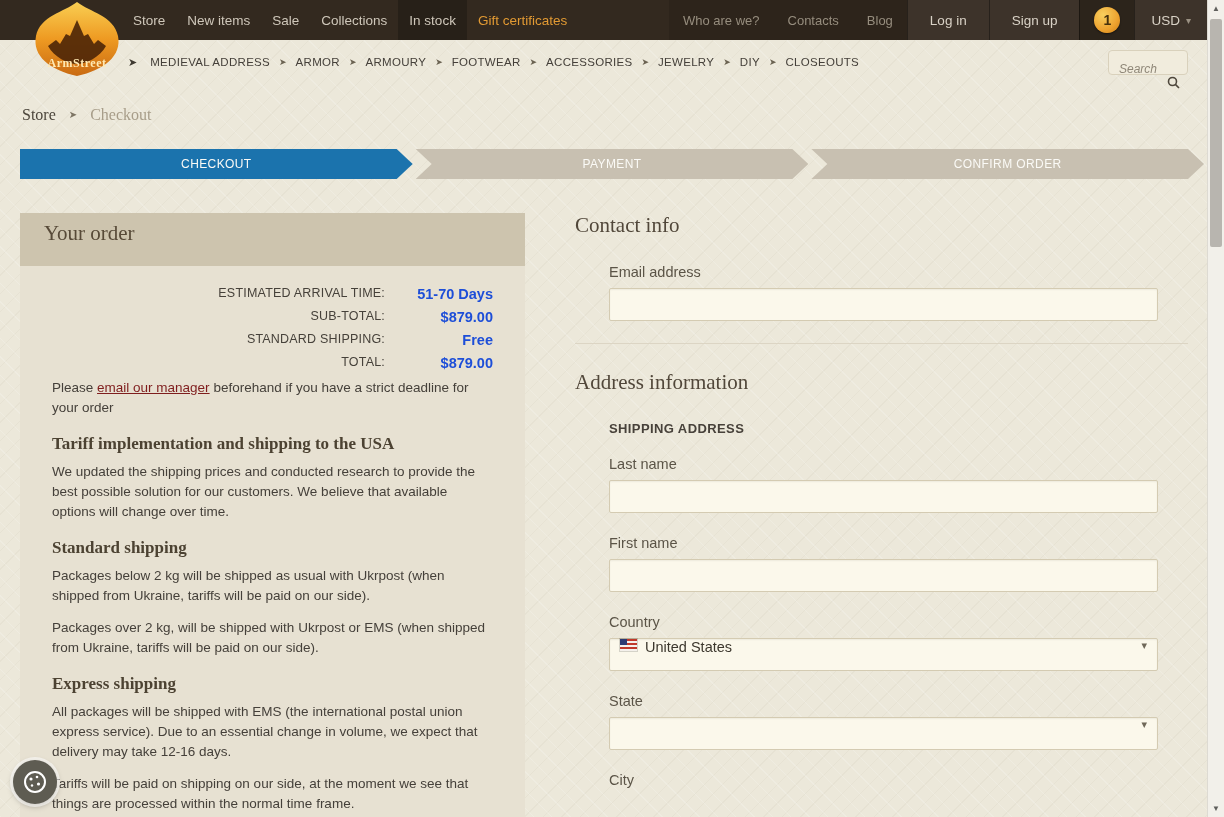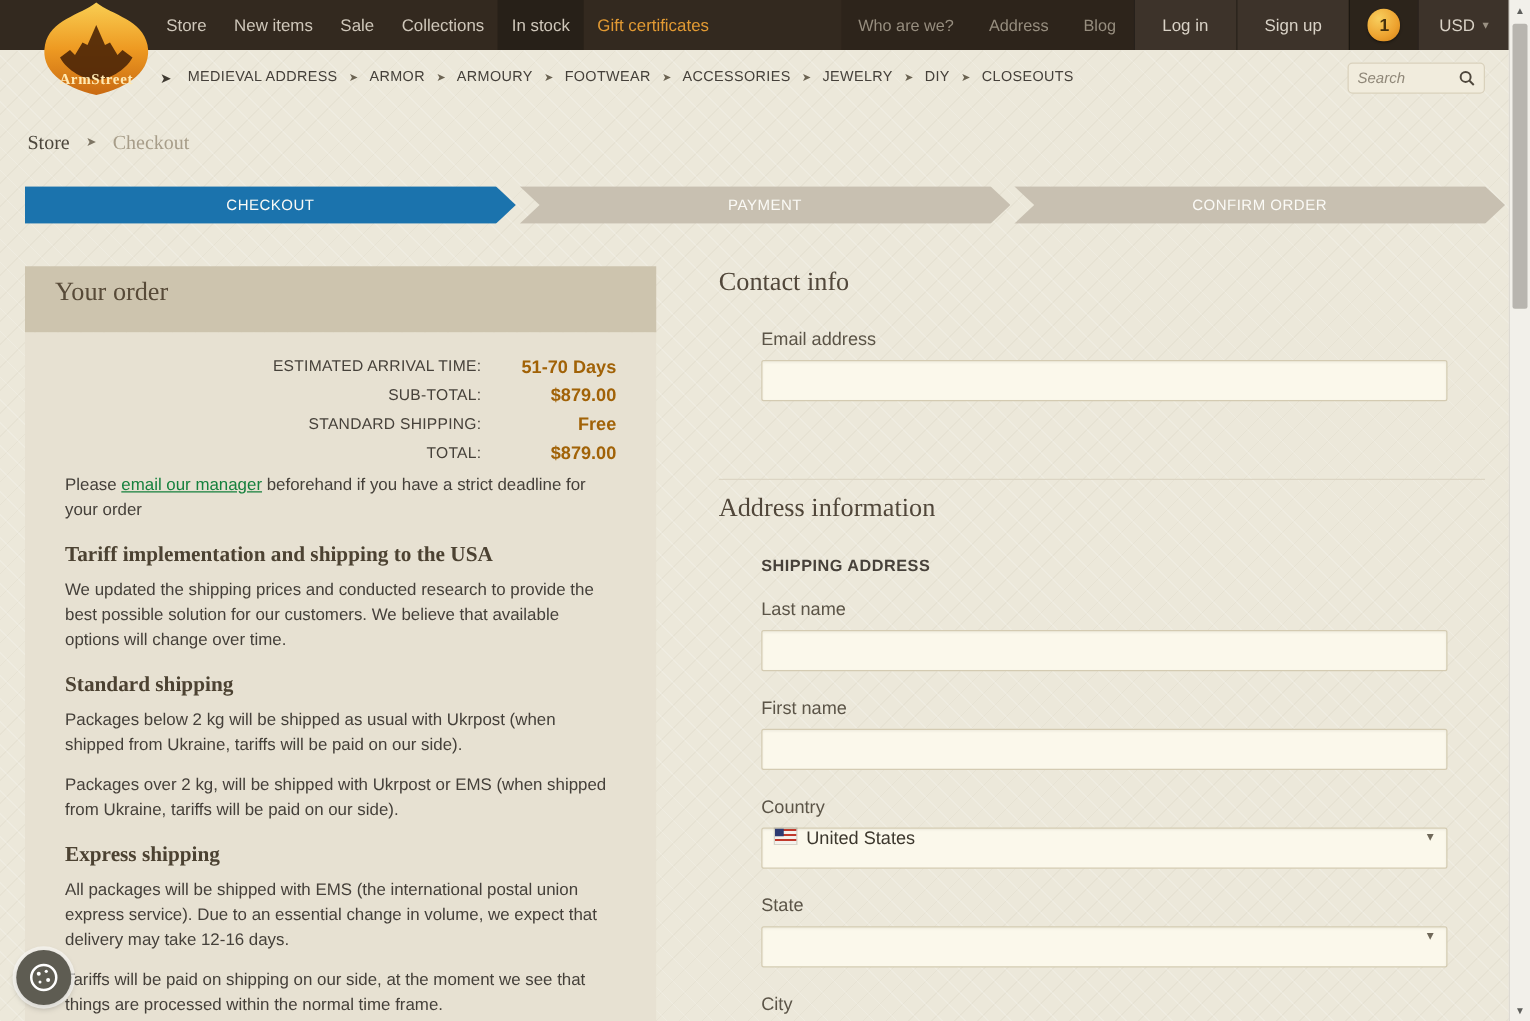--- a/index.html
+++ b/index.html
@@ -28,21 +28,21 @@
   .tile.cart { padding:0 14px; background:rgba(0,0,0,.12); }
   .cart-badge { width:26px; height:26px; border-radius:50% 50% 48% 48%; background:radial-gradient(circle at 35% 30%, #f8cf5e, #eda22f 60%, #d07f15); color:#45310d; font-weight:bold; font-size:14px; display:flex; align-items:center; justify-content:center; box-shadow:0 1px 2px rgba(0,0,0,.45); }
   .tile.currency { gap:6px; padding:0 16px; }
   .caret { color:#9a9183; font-size:10px; }
 
   
   .catnav { display:flex; align-items:center; height:40px; margin:2px 36px 0 128px; position:relative; z-index:2; }
   .catnav .chev { font-size:9px; color:#6b6352; margin:0 5px; }
   .catnav .chev.first { font-size:11px; color:#3f3a31; margin:0 9px 0 0; }
   .catnav a { font-size:11.5px; color:#45403a; text-decoration:none; letter-spacing:.3px; cursor:pointer; padding:0 4px; white-space:nowrap; }
-  .search-box { margin-left:auto; display:flex; align-items:center; width:110px; height:25px; background:#f1ecdd; border:1px solid #d9d1bc; border-radius:4px; padding:11px 7px; }
+  .search-box { margin-left:auto; display:flex; align-items:center; width:80px; height:25px; background:#f1ecdd; border:1px solid #d9d1bc; border-radius:4px; padding:11px 7px;flex-direction:column; }
   .search-box input { border:none; background:transparent; width:58px; font-size:12px; font-style:italic; color:#6f6757; outline:none; font-family:"Liberation Sans",sans-serif; }
   .search-box input::placeholder { color:#8f8778; font-style:italic; }
   .search-icon { margin-left:auto; cursor:pointer; display:flex; }
 
   
   .breadcrumb { margin:24px 0 0 22px; font-family:"Liberation Serif","DejaVu Serif",serif; font-size:16px; }
   .breadcrumb .root { color:#4c463c; cursor:pointer; text-decoration:none; }
   .breadcrumb .sep { font-size:10px; color:#7d7564; margin:0 9px; vertical-align:2px; }
   .breadcrumb .current { color:#a79d89; }
 
@@ -53,29 +53,29 @@
   .step.active { background:var(--step-active-blue,#1b73ad); clip-path:polygon(0 0, calc(100% - 16px) 0, 100% 50%, calc(100% - 16px) 100%, 0 100%); }
 
   
   .main { display:flex; gap:50px; padding:34px 36px 0 20px; align-items:flex-start; }
 
   .order-panel { flex:0 0 505px; min-height:660px; }
   .order-header { background:var(--panel-header-bg,#cdc4ae); padding:8px 24px 20px; font-family:"Liberation Serif","DejaVu Serif",serif; font-size:21px; color:#574a38; }
   .order-body { background:var(--panel-bg,#e7e1d2); padding:20px 32px 28px; }
   .trow { display:flex; align-items:flex-start; margin-bottom:7px; }
   .tlabel { flex:1; text-align:right; font-size:12.5px; color:#46413a; letter-spacing:.2px; }
-  .tvalue { width:108px; text-align:right; font-size:14.5px; font-weight:bold; color:#a16207; }
+  .tvalue { width:108px; text-align:right; font-size:14.5px; font-weight:bold; color:#1d4ed8; }
   .order-note { margin:12px 0 2px; font-size:13.5px; line-height:20px; color:#45403a; }
-  .order-note a { color:#15803d; text-decoration:underline; cursor:pointer; }
+  .order-note a { color:#7f1d1d; text-decoration:underline; cursor:pointer; }
   .order-body h3 { font-family:"Liberation Serif","DejaVu Serif",serif; font-size:17px; color:#4c4232; margin:16px 0 8px; }
   .order-body p { font-size:13.5px; line-height:20px; color:#45403a; margin:0 0 12px; }
 
   .form-col { flex:1; }
   .form-col h2 { font-family:"Liberation Serif","DejaVu Serif",serif; font-size:21px; font-weight:normal; color:#51473a; margin-bottom:26px; }
-  .section-contact { border-bottom:1px solid #dcd5c4; padding-bottom:40px; margin-bottom:10px; }
+  .section-contact { border-bottom:1px solid #dcd5c4; margin-bottom:26px; }
   .inset { margin-left:34px; margin-right:30px; }
   .field { margin-bottom:22px; }
   .field label { display:block; font-size:14.5px; color:#5b5447; margin-bottom:8px; }
   .text-input { width:100%; height:33px; background:var(--input-bg,#fbf8eb); border:1px solid #d4cbb2; border-radius:2px; box-shadow:inset 0 1px 2px rgba(0,0,0,.06); font-size:14px; color:#3f3a30; padding:0 10px; outline:none; font-family:"Liberation Sans",sans-serif; }
   .select { position:relative; width:100%; height:33px; background:var(--input-bg,#fbf8eb); border:1px solid #d4cbb2; border-radius:2px; box-shadow:inset 0 1px 2px rgba(0,0,0,.06); display:flex; padding:0 10px; cursor:pointer; font-size:14.5px; color:#3c372d; gap:8px; }
   .sel-caret { position:absolute; right:10px; color:#6f6859; font-size:11px; }
   .shipping-heading { font-size:13px; font-weight:bold; color:#47413a; letter-spacing:.4px; margin:6px 0 20px; }
   .flag { width:17px; height:12px; position:relative; flex:0 0 17px; background:repeating-linear-gradient(180deg,#c0392b 0 2px,#f4f1ec 2px 4px); box-shadow:0 0 0 1px rgba(0,0,0,.15); }
   .flag::after { content:""; position:absolute; top:0; left:0; width:7px; height:6px; background:#2d3a72; }
 
@@ -114,21 +114,21 @@
       <a>New items</a>
       <a>Sale</a>
       <a>Collections</a>
       <a class="instock">In stock</a>
       <a class="gift">Gift certificates</a>
     </nav>
 
     <div class="top-right">
       <div class="minor-group">
         <a>Who are we?</a>
-        <a>Address</a>
+        <a>Contacts</a>
         <a>Blog</a>
       </div>
       <a class="tile">Log in</a>
       <a class="tile">Sign up</a>
       <a class="tile cart">
         <span class="cart-badge">1</span>
       </a>
       <a class="tile currency">
         <span>USD</span>
         <span class="caret">▾</span>

